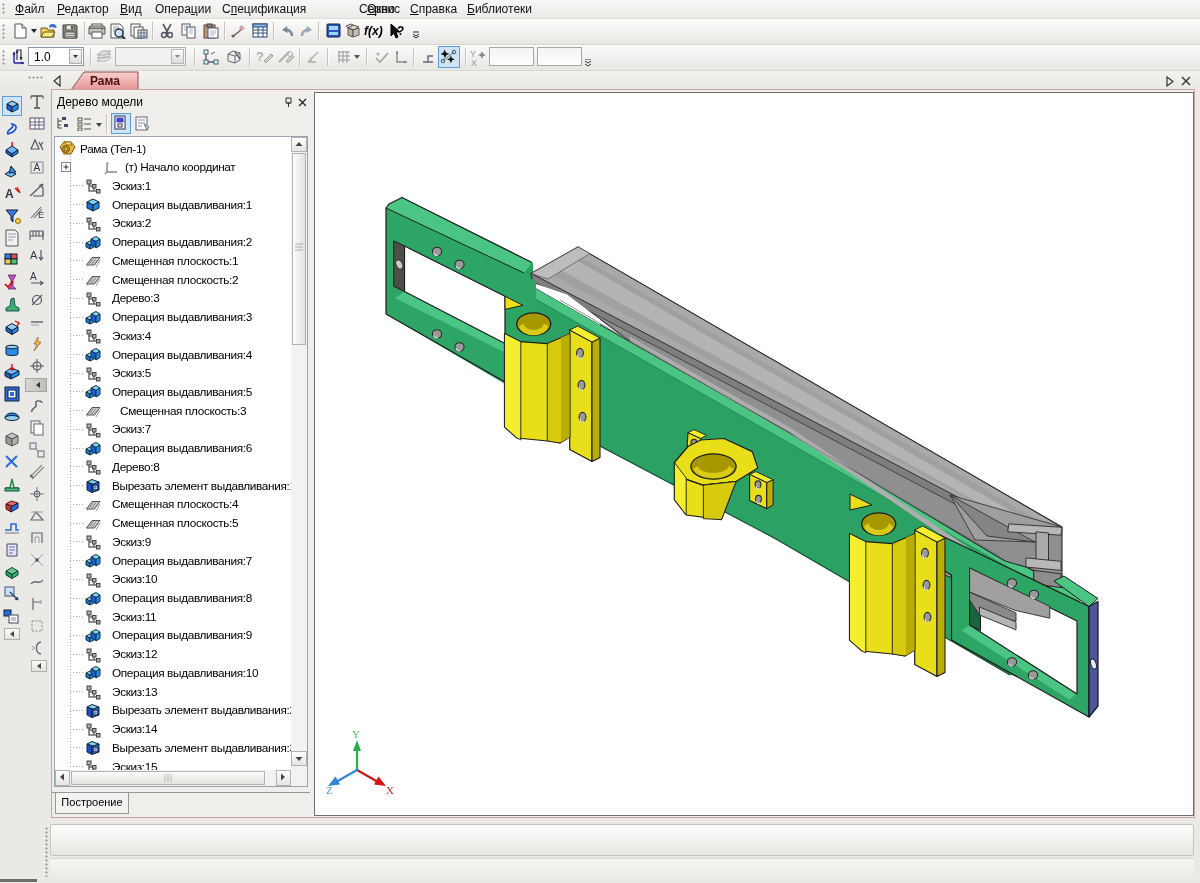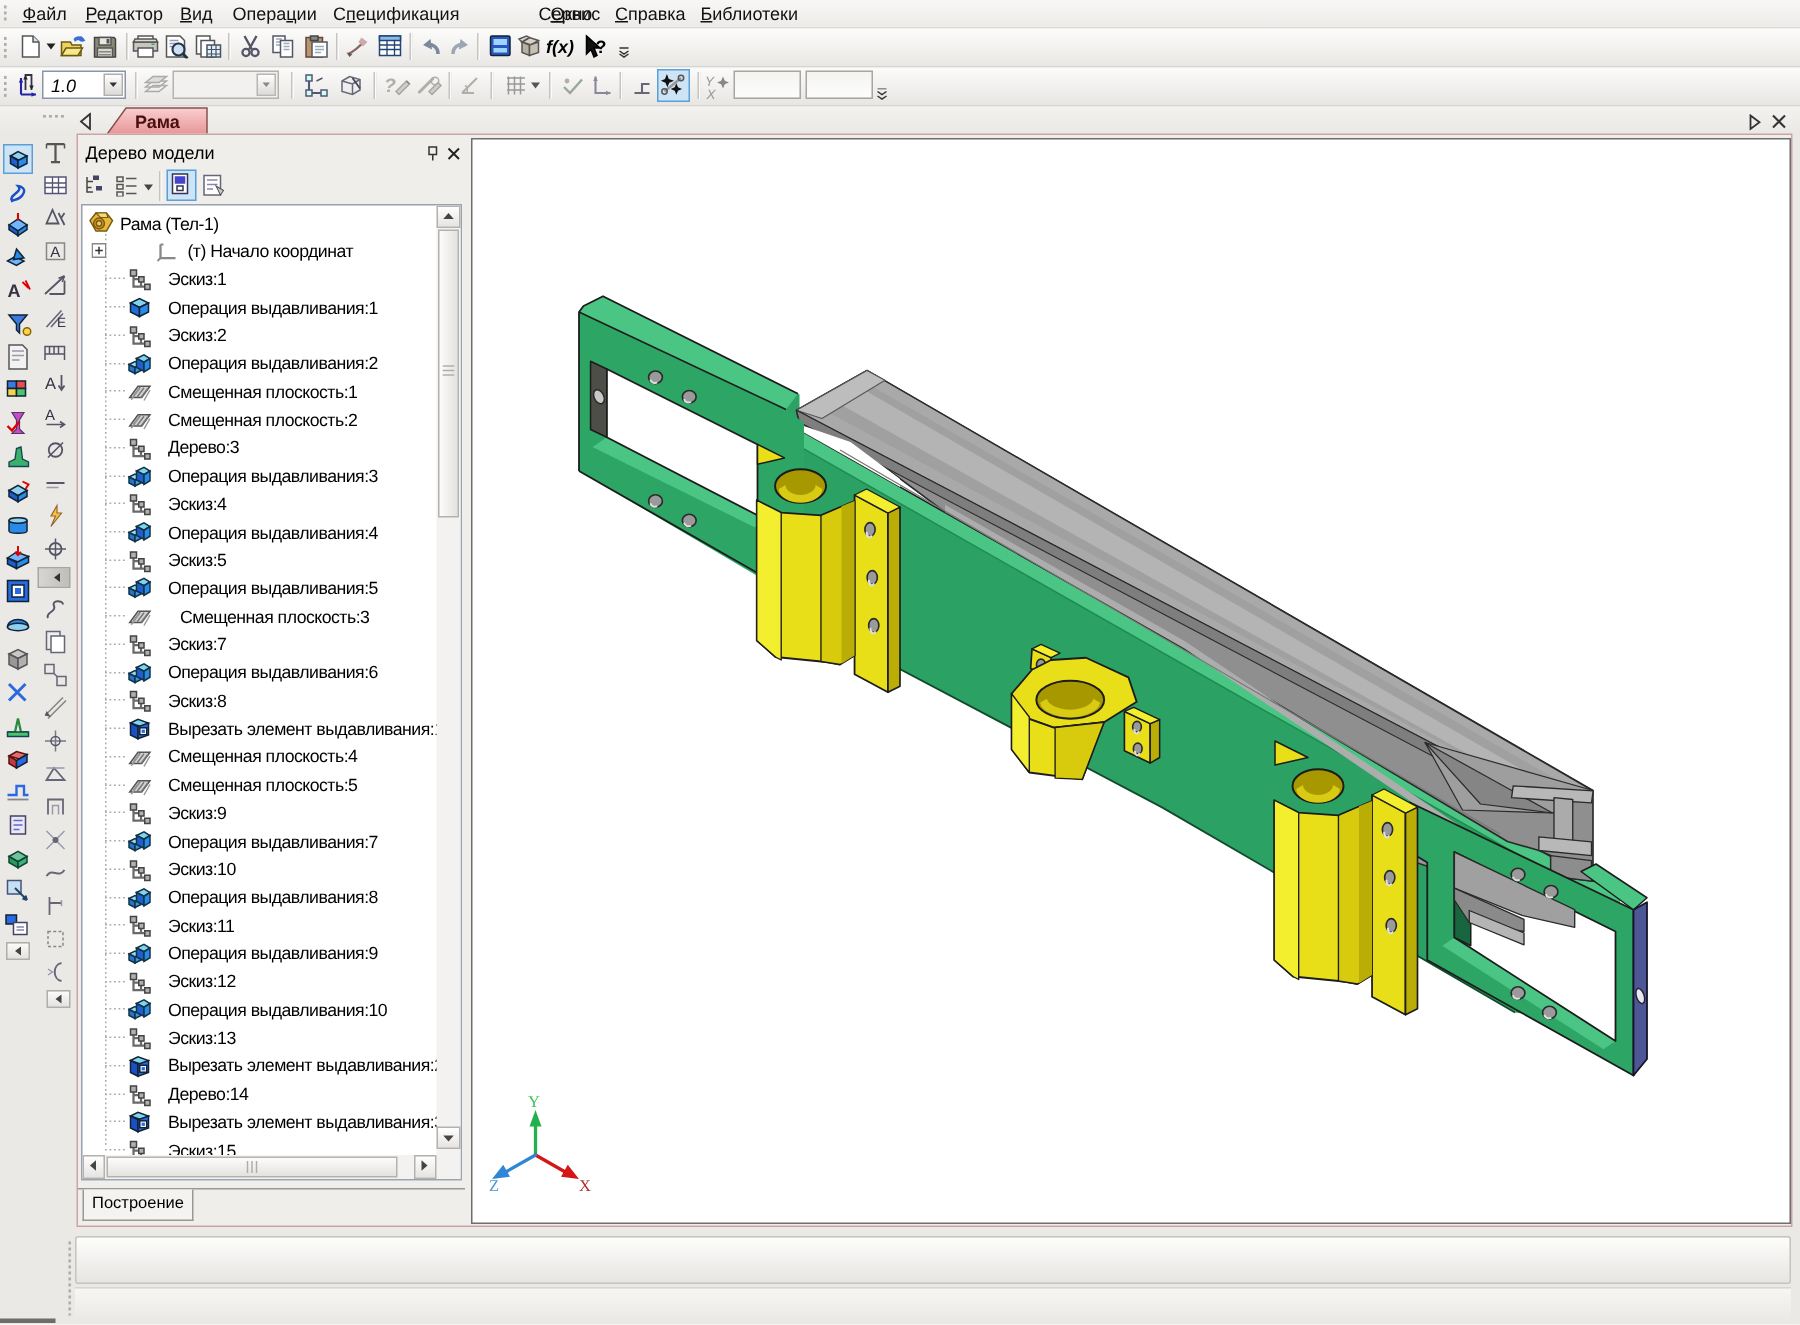--- a/index.html
+++ b/index.html
@@ -119,21 +119,21 @@
     </svg>
     <div class="abs" style="left:364px;top:5px;font-size:12px;font-style:italic;color:#000;font-weight:bold;">f(x)</div>
     <svg class="abs" style="left:388px;top:4px" width="18" height="16" viewBox="0 0 18 16">
       <path d="M3 1l0 12 3-3 2 5 2-1-2-5 4 0z" fill="#111" stroke="#000"></path>
       <text x="9" y="12" font-size="12" font-weight="bold" fill="#000">?</text>
     </svg>
     <svg class="abs" style="left:412px;top:12px" width="8" height="8" viewBox="0 0 8 8">
       <path d="M1 1h6M1 3l3 2 3-2M1 5l3 2 3-2" stroke="#333" stroke-width="1" fill="none"></path>
     </svg>
   </div>
-<div class="abs" style="left:0;top:45px;width:1200px;height:25px;background:linear-gradient(#fbfbfa,#e8e6e3);border-bottom:1px solid #d8d6d2;font-style:italic;">
+<div class="abs" style="left:0;top:45px;width:1200px;height:25px;background:linear-gradient(#fbfbfa,#e8e6e3);border-bottom:1px solid #d8d6d2;">
     <div class="grip" style="left:2px;top:5px;height:15px;"></div>
     <svg class="abs" style="left:11px;top:3px" width="16" height="18" viewBox="0 0 16 18">
       <path d="M3 15V4M3 15h10" stroke="#22a" stroke-width="1.4" fill="none"></path>
       <path d="M3 4L1.5 7h3zM13 15l-3-1.5v3z" fill="#22a"></path>
       <path d="M6 12V2l4 0v10" stroke="#334" stroke-width="1.2" fill="none"></path>
       <path d="M6 2l-1.5 3h3zM10 12l-1.5-3h3z" fill="#223" transform="translate(0,0)"></path>
     </svg>
     <div class="abs" style="left:28px;top:2px;width:56px;height:19px;background:#fff;border:1px solid #8a96a8;box-sizing:border-box;">
 <div class="abs" style="left:5px;top:2px;font-size:12px;">1.0</div>
 <div class="abs" style="right:1px;top:1px;width:13px;height:15px;background:linear-gradient(#fdfdfd,#dddbd8);border:1px solid #b0aeaa;box-sizing:border-box;">
@@ -804,21 +804,21 @@
 <div class="row" style="left:112px;top:441.18px">Операция выдавливания:6</div>
 <div class="abs" style="left:70px;top:466.41px;width:14px;height:1px;background-image:linear-gradient(90deg,#aaa 1px,transparent 1px);background-size:3px 1px;"></div>
 <div class="abs" style="left:85px;top:459.41px">
     <svg width="16" height="16" viewBox="0 0 16 16">
       <path d="M4 4v9h9M4 8h5v5" stroke="#6a6a6a" stroke-width="1.5" fill="none"></path>
       <rect x="2" y="2" width="4" height="4" fill="#b0b0b0" stroke="#444"></rect>
       <rect x="7.5" y="6.5" width="3.5" height="3.5" fill="#b0b0b0" stroke="#444"></rect>
       <rect x="11.5" y="11.5" width="3.5" height="3.5" fill="#b0b0b0" stroke="#444"></rect>
     </svg>
   </div>
-<div class="row" style="left:112px;top:459.91px">Эскиз:8</div>
+<div class="row" style="left:112px;top:459.91px">Дерево:8</div>
 <div class="abs" style="left:70px;top:485.14px;width:14px;height:1px;background-image:linear-gradient(90deg,#aaa 1px,transparent 1px);background-size:3px 1px;"></div>
 <div class="abs" style="left:85px;top:478.14px">
     <svg width="16" height="16" viewBox="0 0 16 16">
       <path d="M2 4l5-2.5L14 4l-5 2.5z" fill="#7dd4f0" stroke="#123"></path>
       <path d="M2 4v8l5 2.5v-8z" fill="#1b4fc8" stroke="#123"></path>
       <path d="M14 4v8l-7 2.5v-8z" fill="#2a6ae0" stroke="#123"></path>
       <rect x="8.2" y="7.2" width="4.6" height="4.6" fill="#fff" stroke="#123"></rect>
       <rect x="9.4" y="8.4" width="2.2" height="2.2" fill="#2a6ae0"></rect>
     </svg>
   </div>
@@ -952,21 +952,21 @@
 <div class="row" style="left:112px;top:703.4px">Вырезать элемент выдавливания:2</div>
 <div class="abs" style="left:70px;top:728.63px;width:14px;height:1px;background-image:linear-gradient(90deg,#aaa 1px,transparent 1px);background-size:3px 1px;"></div>
 <div class="abs" style="left:85px;top:721.63px">
     <svg width="16" height="16" viewBox="0 0 16 16">
       <path d="M4 4v9h9M4 8h5v5" stroke="#6a6a6a" stroke-width="1.5" fill="none"></path>
       <rect x="2" y="2" width="4" height="4" fill="#b0b0b0" stroke="#444"></rect>
       <rect x="7.5" y="6.5" width="3.5" height="3.5" fill="#b0b0b0" stroke="#444"></rect>
       <rect x="11.5" y="11.5" width="3.5" height="3.5" fill="#b0b0b0" stroke="#444"></rect>
     </svg>
   </div>
-<div class="row" style="left:112px;top:722.13px">Дерево:14</div>
+<div class="row" style="left:112px;top:722.13px">Эскиз:14</div>
 <div class="abs" style="left:70px;top:747.36px;width:14px;height:1px;background-image:linear-gradient(90deg,#aaa 1px,transparent 1px);background-size:3px 1px;"></div>
 <div class="abs" style="left:85px;top:740.36px">
     <svg width="16" height="16" viewBox="0 0 16 16">
       <path d="M2 4l5-2.5L14 4l-5 2.5z" fill="#7dd4f0" stroke="#123"></path>
       <path d="M2 4v8l5 2.5v-8z" fill="#1b4fc8" stroke="#123"></path>
       <path d="M14 4v8l-7 2.5v-8z" fill="#2a6ae0" stroke="#123"></path>
       <rect x="8.2" y="7.2" width="4.6" height="4.6" fill="#fff" stroke="#123"></rect>
       <rect x="9.4" y="8.4" width="2.2" height="2.2" fill="#2a6ae0"></rect>
     </svg>
   </div>

